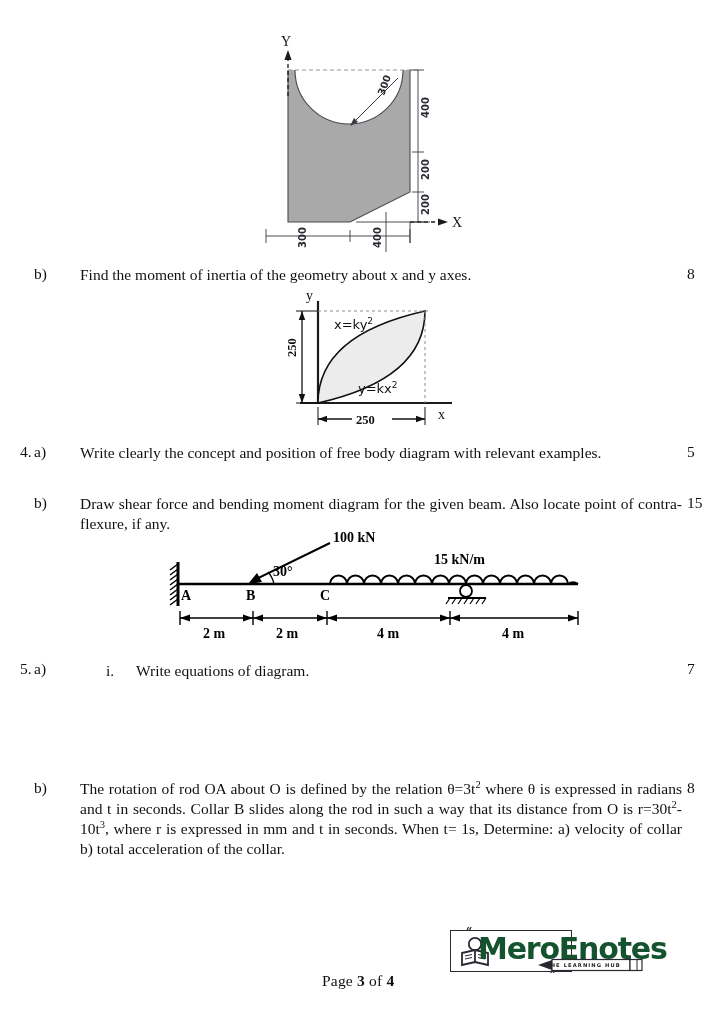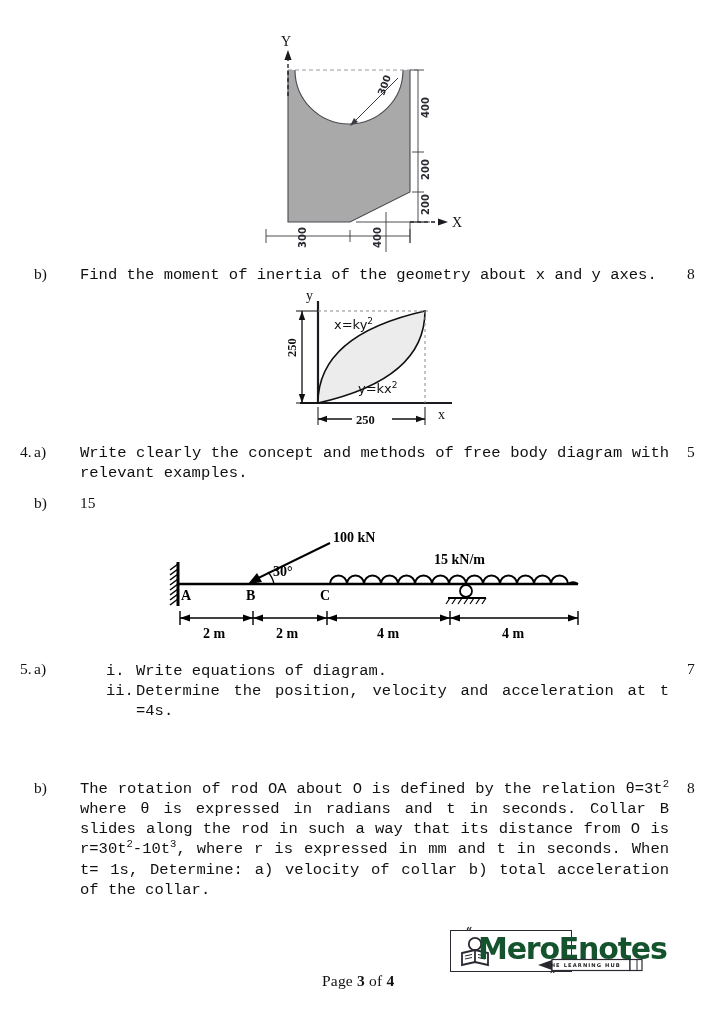--- a/index.html
+++ b/index.html
@@ -36,22 +36,21 @@
   .qlet {
     width: 46px;
     flex: 0 0 46px;
     font-size: 15.5px;
   }
   .qbody {
     flex: 1 1 auto;
     font-size: 15.5px;
     line-height: 1.30;
     text-align: justify;
-    padding-right: 18px;
-    font-family: Liberation Mono, monospace;
+    padding-right: 5px;
   }
   .marks {
     width: 36px;
     flex: 0 0 36px;
     font-size: 15.5px;
     text-align: left;
     font-weight: 400;
   }
   .subitems {
     margin-top: 1px;
@@ -256,27 +255,28 @@
       <line x1="318" y1="122" x2="318" y2="140" stroke="#111" stroke-width="1"></line>
       <line x1="425" y1="122" x2="425" y2="140" stroke="#111" stroke-width="1"></line>
       <rect x="352" y="125" width="40" height="18" fill="#fff"></rect>
       <text class="dimtxt-b" x="356" y="139">250</text>
     </svg>
   </div>
 
   <div class="qrow" style="position:absolute; left:0; top:443px; width:723px;">
     <div class="qnum">4.</div>
     <div class="qlet">a)</div>
-    <div class="qbody">Write clearly the concept and methods of free body diagram with relevant examples.</div>
+    <div class="qbody">Write clearly the concept and position of free body diagram with relevant examples.</div>
     <div class="marks">5</div>
   </div>
 
   <div class="qrow" style="position:absolute; left:0; top:494px; width:723px;">
     <div class="qnum"></div>
     <div class="qlet">b)</div>
+    <div class="qbody">Draw shear force and bending moment diagram for the given beam. Also locate point of contra-flexure, if any.</div>
     <div class="marks">15</div>
   </div>
 
   <div class="fig3" style="position:absolute; left:0; top:528px;">
     <svg width="723" height="125" viewBox="0 0 723 125" xmlns="http://www.w3.org/2000/svg">
 
       <line x1="179" y1="56" x2="578" y2="56" stroke="#000" stroke-width="2.6"></line>
 
       <line x1="178" y1="34" x2="178" y2="78" stroke="#000" stroke-width="3"></line>
       <g stroke="#000" stroke-width="1.5">
@@ -359,24 +359,20 @@
 
   <div class="qrow" style="position:absolute; left:0; top:660px; width:723px;">
     <div class="qnum">5.</div>
     <div class="qlet">a)</div>
     <div class="qbody">
       <div class="subitems">
         <div class="subrow">
           <span class="rn">i.</span>
           <span>Write equations of diagram.</span>
         </div>
-        <div class="subrow">
-          <span class="rn">ii.</span>
-          <span>Determine the position, velocity and acceleration at t =4s.</span>
-        </div>
       </div>
     </div>
     <div class="marks">7</div>
   </div>
 
   <div class="qrow" style="position:absolute; left:0; top:779px; width:723px;">
     <div class="qnum"></div>
     <div class="qlet">b)</div>
     <div class="qbody">The rotation of rod OA about O is defined by the relation θ=3t<sup>2</sup> where θ is expressed in radians and t in seconds. Collar B slides along the rod in such a way that its distance from O is r=30t<sup>2</sup>-10t<sup>3</sup>, where r is expressed in mm and t in seconds. When t= 1s, Determine: a) velocity of collar b) total acceleration of the collar.</div>
     <div class="marks">8</div>

